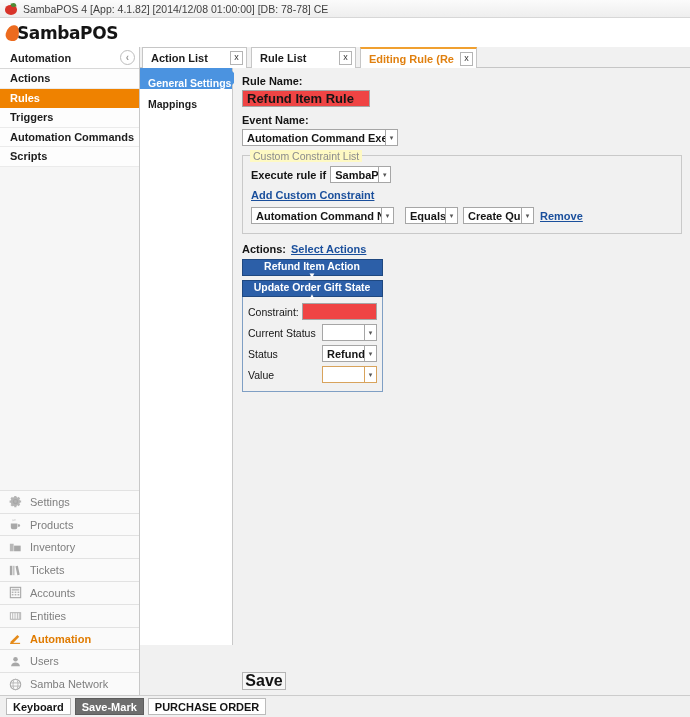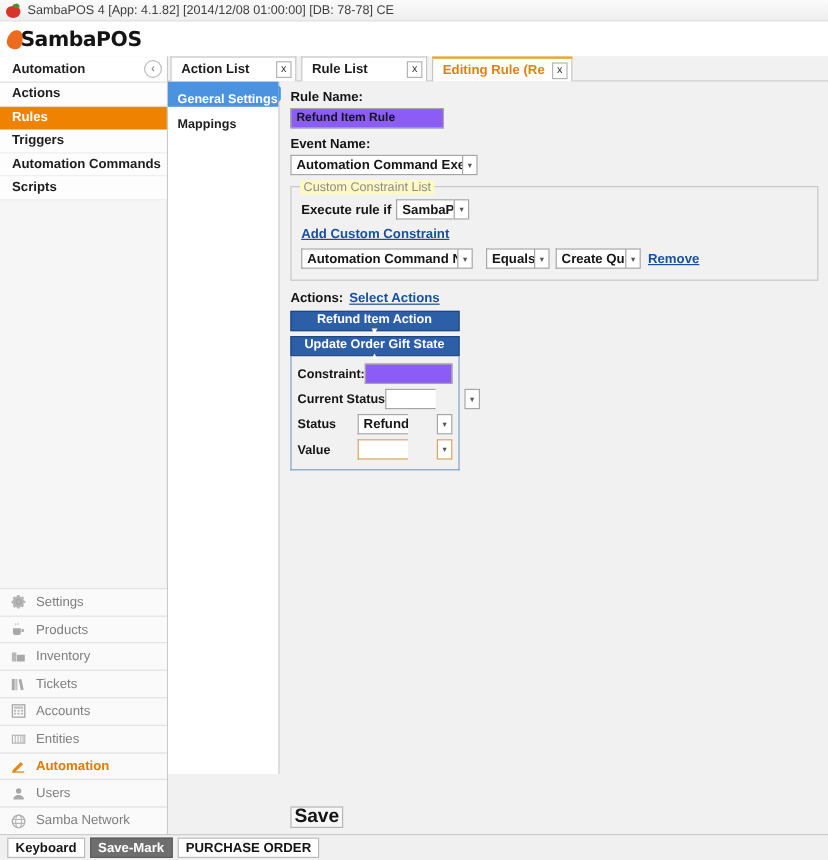--- a/index.html
+++ b/index.html
@@ -267,28 +267,28 @@
     padding: 7px 0 0 8px;
     box-sizing: border-box;
   }
   .fld-label {
     font-weight: bold;
     font-size: 11px;
     color: #141414;
     margin-bottom: 3px;
   }
   .textbox {
-    background: #8b5cf6;
+    background: #ef4444;
     border: 1px solid #a6a6a6;
     height: 17px;
     box-sizing: border-box;
     display: flex;
     align-items: center;
     padding-left: 4px;
-    font-size: 10px;
+    font-size: 13px;
     font-weight: bold;
     color: #151515;
   }
   .combo {
     display: inline-flex;
     height: 17px;
     box-sizing: border-box;
     vertical-align: middle;
   }
   .combo .cb-text {
@@ -393,26 +393,26 @@
     border-top: none;
     box-sizing: border-box;
     padding: 4px 5px 6px 5px;
   }
   .ap-row {
     display: flex;
     align-items: center;
     height: 21px;
   }
   .ap-label {
-    font-weight: bold;
+    font-weight: normal;
     font-size: 10.5px;
     color: #141414;
     flex: 0 0 auto;
   }
-  .ap-ctrl { margin-left: auto; gap: 24px; }
+  .ap-ctrl { margin-left: auto; }
 
   
   .savebtn {
     position: absolute;
     left: 8px;
     top: 604px;
     width: 44px;
     height: 18px;
     background: #f7f7f7;
     border: 1px solid #b5b5b5;

